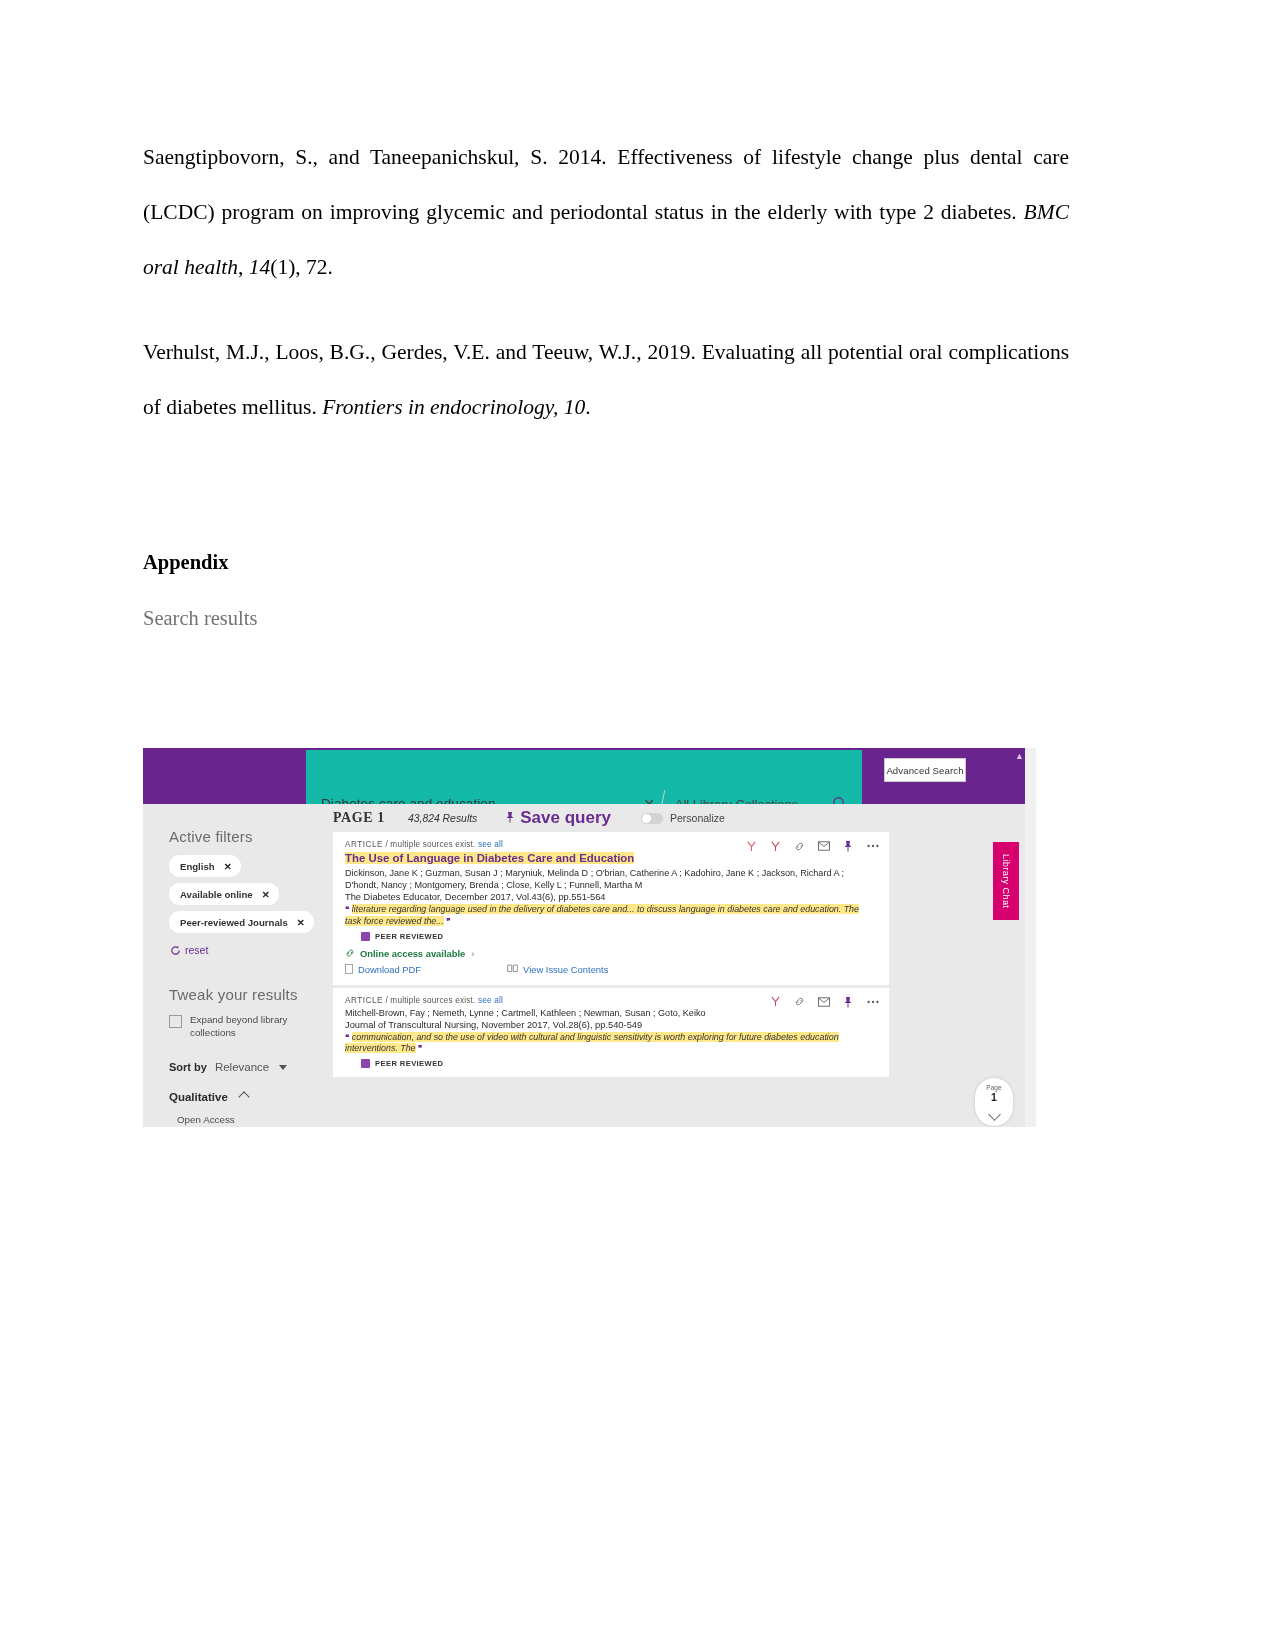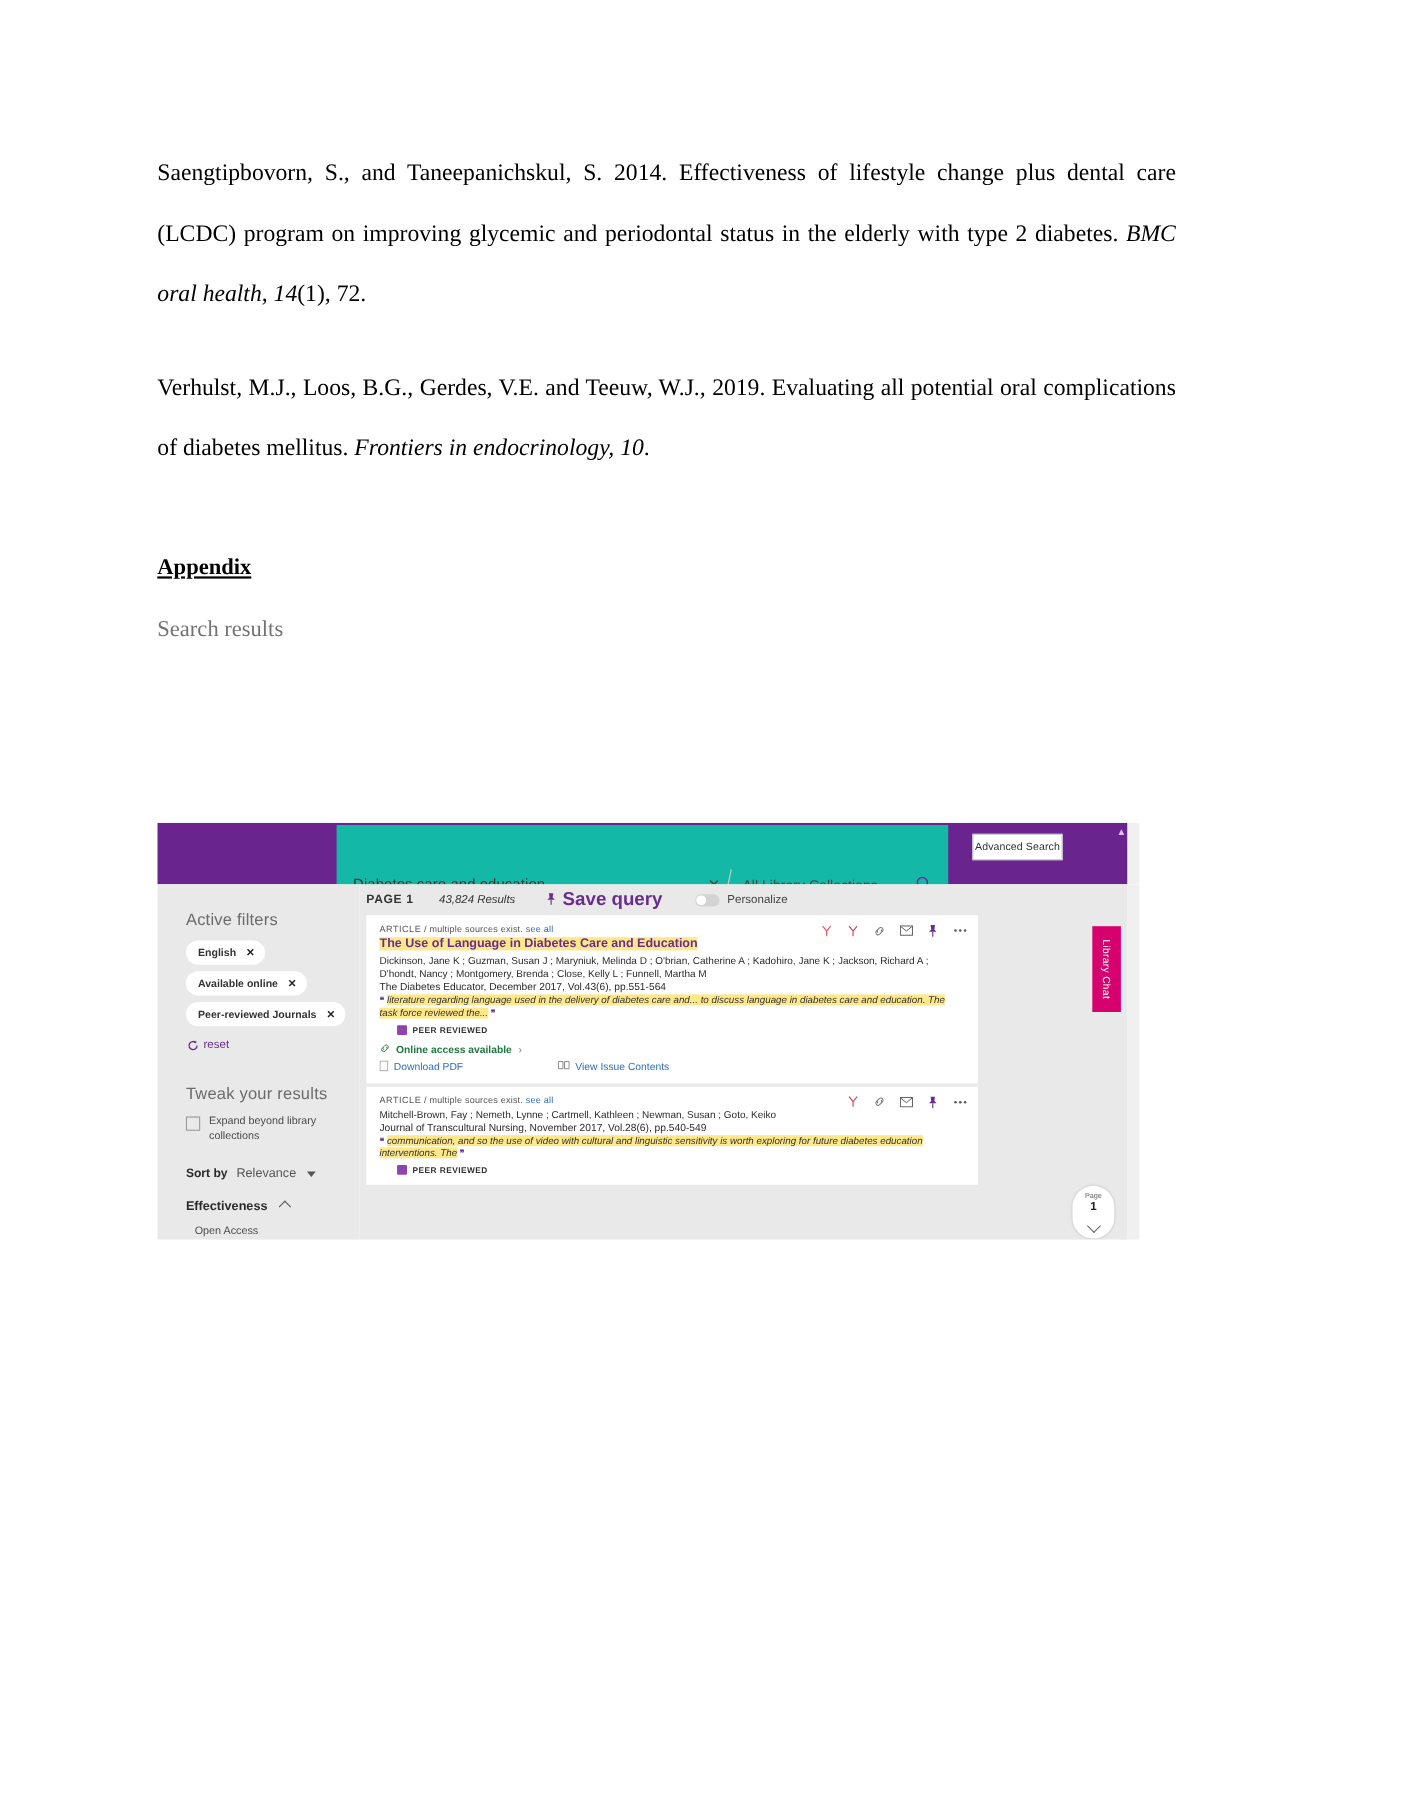--- a/index.html
+++ b/index.html
@@ -123,21 +123,21 @@
     border-top:1.4px solid #555;transform:rotate(45deg);
   }
   .openaccess{
     font-size:9.8px;color:#4b4b4b;margin:11px 0 0 34px;
     font-family:"Liberation Sans",sans-serif;
   }
 
   
   .results{position:absolute;left:184px;top:0;width:698px;height:323px;background:#e9e9e9;}
   .resbar{display:flex;align-items:center;height:28px;padding-left:6px;}
-  .page-n{font-size:11px;color:#333;font-family:Liberation Sans, sans-serif;letter-spacing:.6px;font-weight:700;}
+  .page-n{font-size:14px;color:#333;font-family:Liberation Serif, serif;letter-spacing:.6px;font-weight:700;}
   .res-count{font-size:10.4px;color:#333;font-style:italic;margin-left:23px;font-family:"Liberation Sans",sans-serif;}
   .savequery{display:flex;align-items:flex-start;margin-left:28px;color:#6a2d8f;font-size:17px;font-weight:700;font-family:"Liberation Sans",sans-serif;}
   .savequery .pin{margin-right:5px;}
   .personalize{display:flex;align-items:center;margin-left:30px;color:#444;font-size:10.5px;font-family:"Liberation Sans",sans-serif;}
   .toggle{
     width:22px;height:11px;border-radius:6px;background:#d3d3d3;margin-right:7px;position:relative;
   }
   .toggle:after{content:"";position:absolute;left:1px;top:1px;width:9px;height:9px;border-radius:50%;background:#fff;}
 
   .cardwrap{position:absolute;left:6px;top:28px;width:556px;}
@@ -199,21 +199,21 @@
 <body>
 
 <div class="page">
 
   <div class="doc">
 
     <p class="para"><span>Saengtipbovorn, S., and  Taneepanichskul, S. 2014. Effectiveness of lifestyle change plus dental care (LCDC) program on improving glycemic and periodontal status in the elderly with type 2 diabetes. </span><span class="it">BMC oral health</span><span>, </span><span class="it">14</span><span>(1), 72.</span></p>
 
     <p class="para last"><span>Verhulst, M.J., Loos, B.G., Gerdes, V.E. and Teeuw, W.J., 2019. Evaluating all potential oral complications of diabetes mellitus. </span><span class="it">Frontiers in endocrinology, 10</span><span>.</span></p>
 
-    <h2 class="appendix" style="margin-top:67px;text-decoration:underline;">Appendix</h2>
+    <h2 class="appendix" style="margin-top:113px;">Appendix</h2>
 
     <p class="searchresults-label" style="margin-top:28px;">Search results</p>
   </div>
 
   <div class="shot">
    <div class="shot-inner">
 
     <div class="topbar"></div>
     <div class="topbar-rightstub"></div>
     <div class="tiny-arrow">▲</div>
@@ -269,21 +269,21 @@
           <span>Expand beyond library collections</span>
         </div>
 
         <div class="sortrow">
           <span class="sortlabel">Sort by</span>
           <span class="sortval">Relevance</span>
           <span class="caret"></span>
         </div>
 
         <div class="availrow">
-          <span class="availlabel">Effectiveness</span>
+          <span class="availlabel">Qualitative</span>
           <span class="chev-up"></span>
         </div>
         <div class="openaccess">Open Access</div>
       </div>
 
       <div class="results">
 
         <div class="resbar">
           <span class="page-n">PAGE 1</span>
           <span class="res-count">43,824 Results</span>

